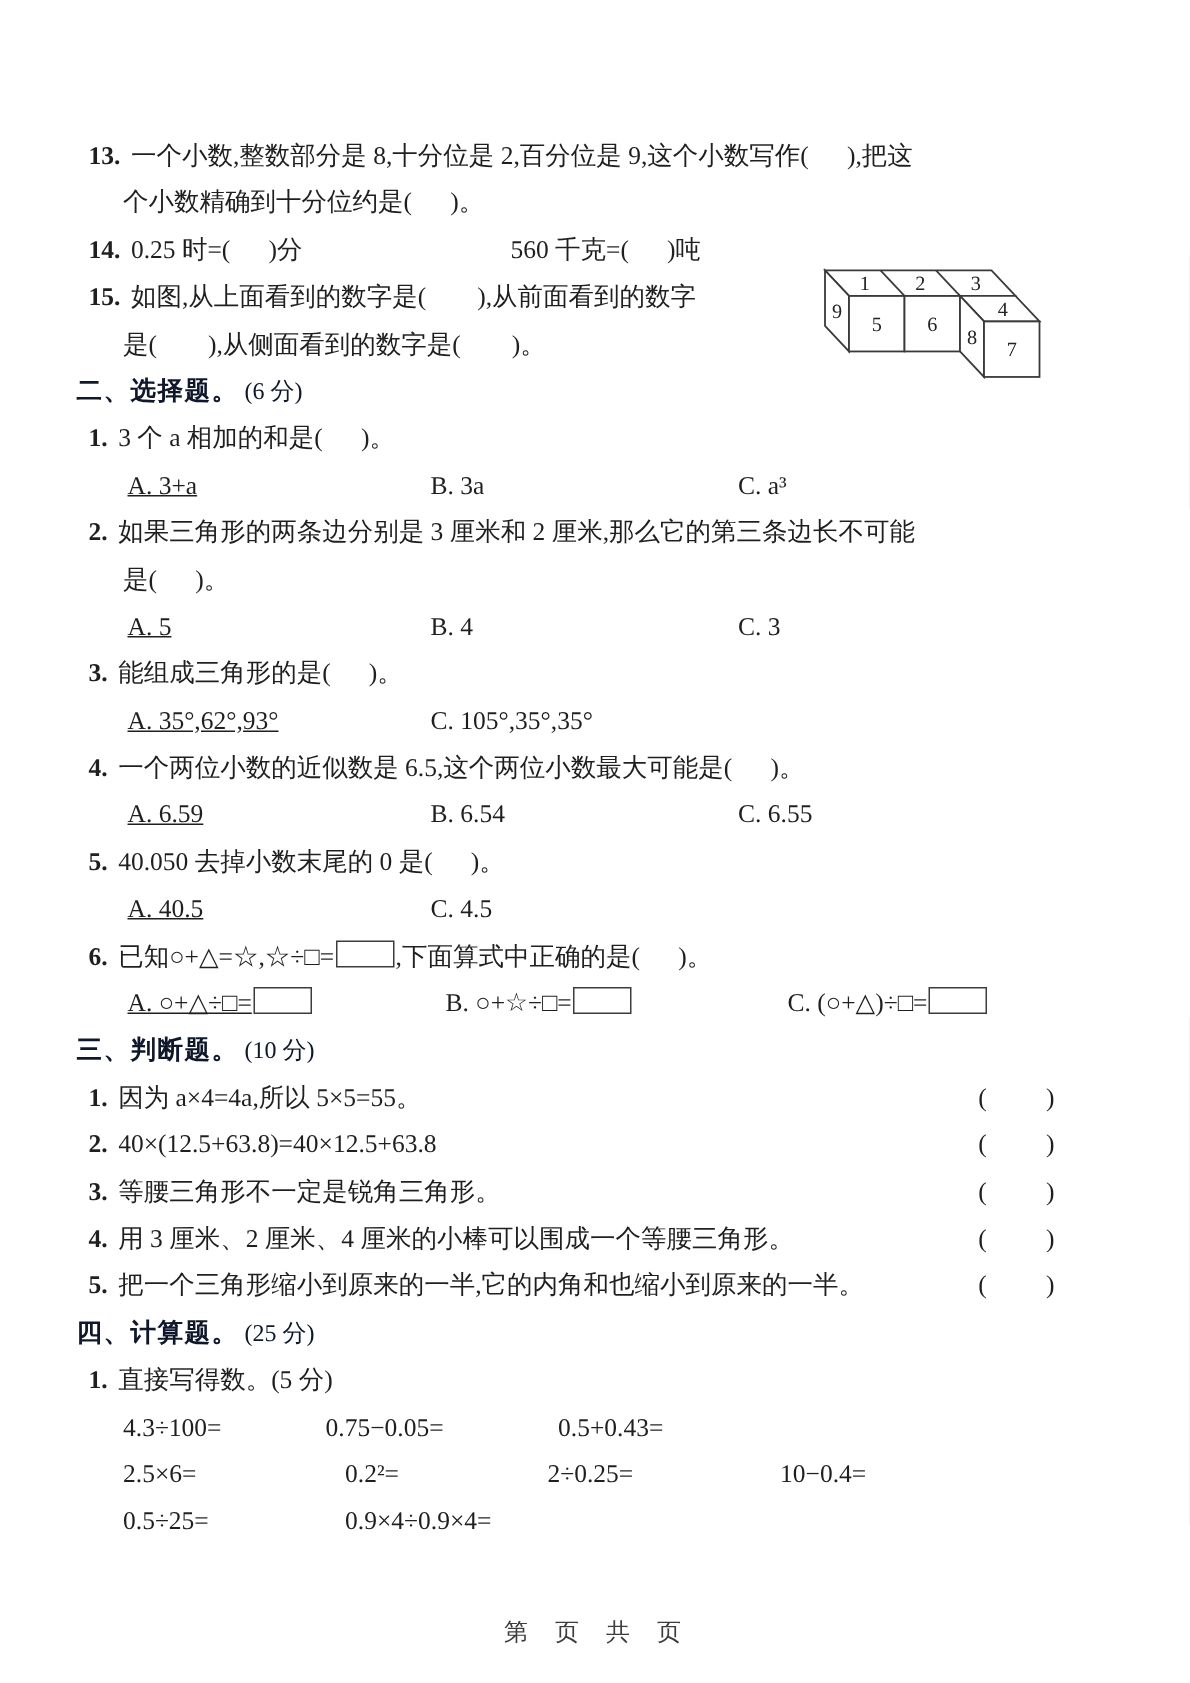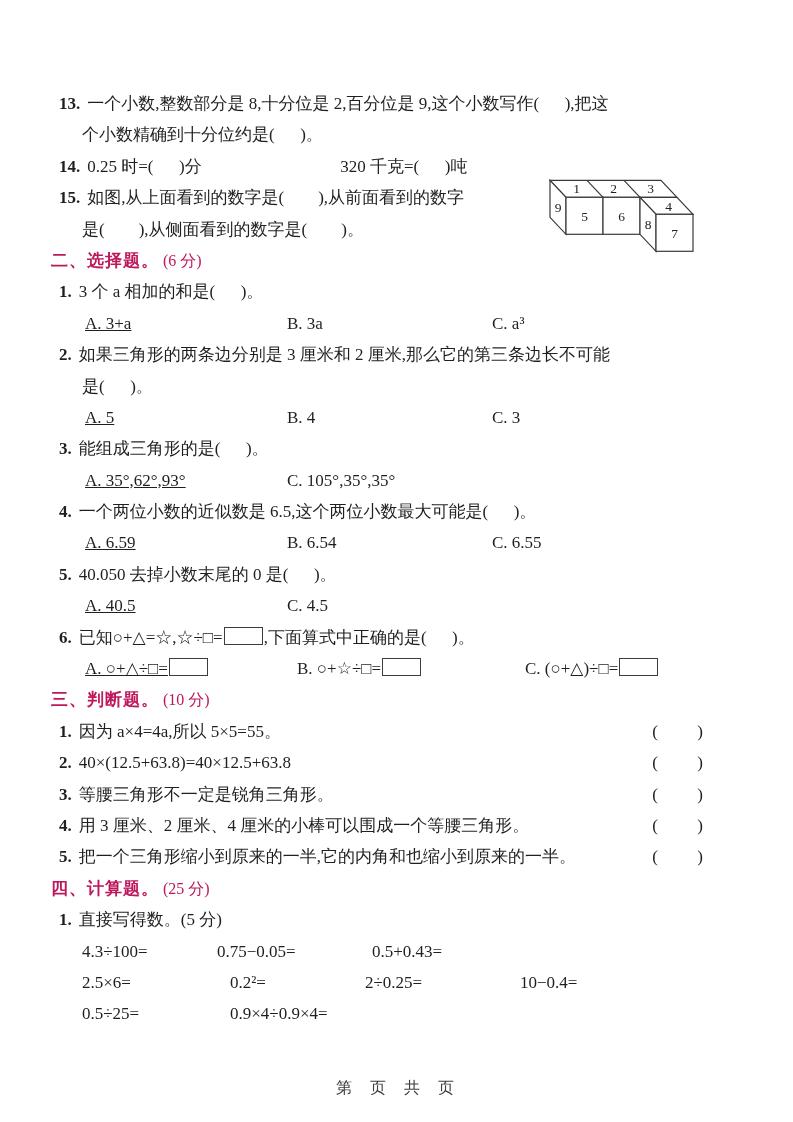--- a/index.html
+++ b/index.html
@@ -6,21 +6,21 @@
   .page{
     position:relative;width:793px;height:1122px;margin:0 auto;
     background:#ffffff;overflow:hidden;
     font-family:"Liberation Serif","DejaVu Serif",serif;
     color:#1f1f1f;
   }
   .content{padding:88px 60px 0 49px;}
   .row{display:flex;align-items:baseline;height:31.4px;line-height:31.4px;font-size:17px;}
   .row span{white-space:pre;}
   .num{font-weight:bold;padding-right:7px;}
-  .sect{padding-left:2px;color:#be185d;}
+  .sect{padding-left:2px;color:#0f172a;}
   .sect .t{font-weight:bold;letter-spacing:1px;}
   .sect .pts{padding-left:4px;font-size:16px;}
   .q{padding-left:10px;}
   .cont{padding-left:33px;}
   .opts{padding-left:36px;}
   .opt1{width:202px;text-decoration:underline;}
   .opt2{width:205px;}
   .opt3{flex:1;}
   .q6 .opt1{width:212px;}
   .q6 .opt2{width:228px;}
@@ -49,21 +49,21 @@
       <span class="num">13.</span>
       <span class="txt">一个小数,整数部分是 8,十分位是 2,百分位是 9,这个小数写作(      ),把这</span>
     </div>
     <div class="row cont">
       <span class="txt">个小数精确到十分位约是(      )。</span>
     </div>
 
     <div class="row q">
       <span class="num">14.</span>
       <span class="txt col14">0.25 时=(      )分</span>
-      <span class="txt">320 千克=(      )吨</span>
+      <span class="txt">560 千克=(      )吨</span>
     </div>
 
     <div class="row q">
       <span class="num">15.</span>
       <span class="txt">如图,从上面看到的数字是(        ),从前面看到的数字</span>
     </div>
     <div class="row cont">
       <span class="txt">是(        ),从侧面看到的数字是(        )。</span>
     </div>
 

